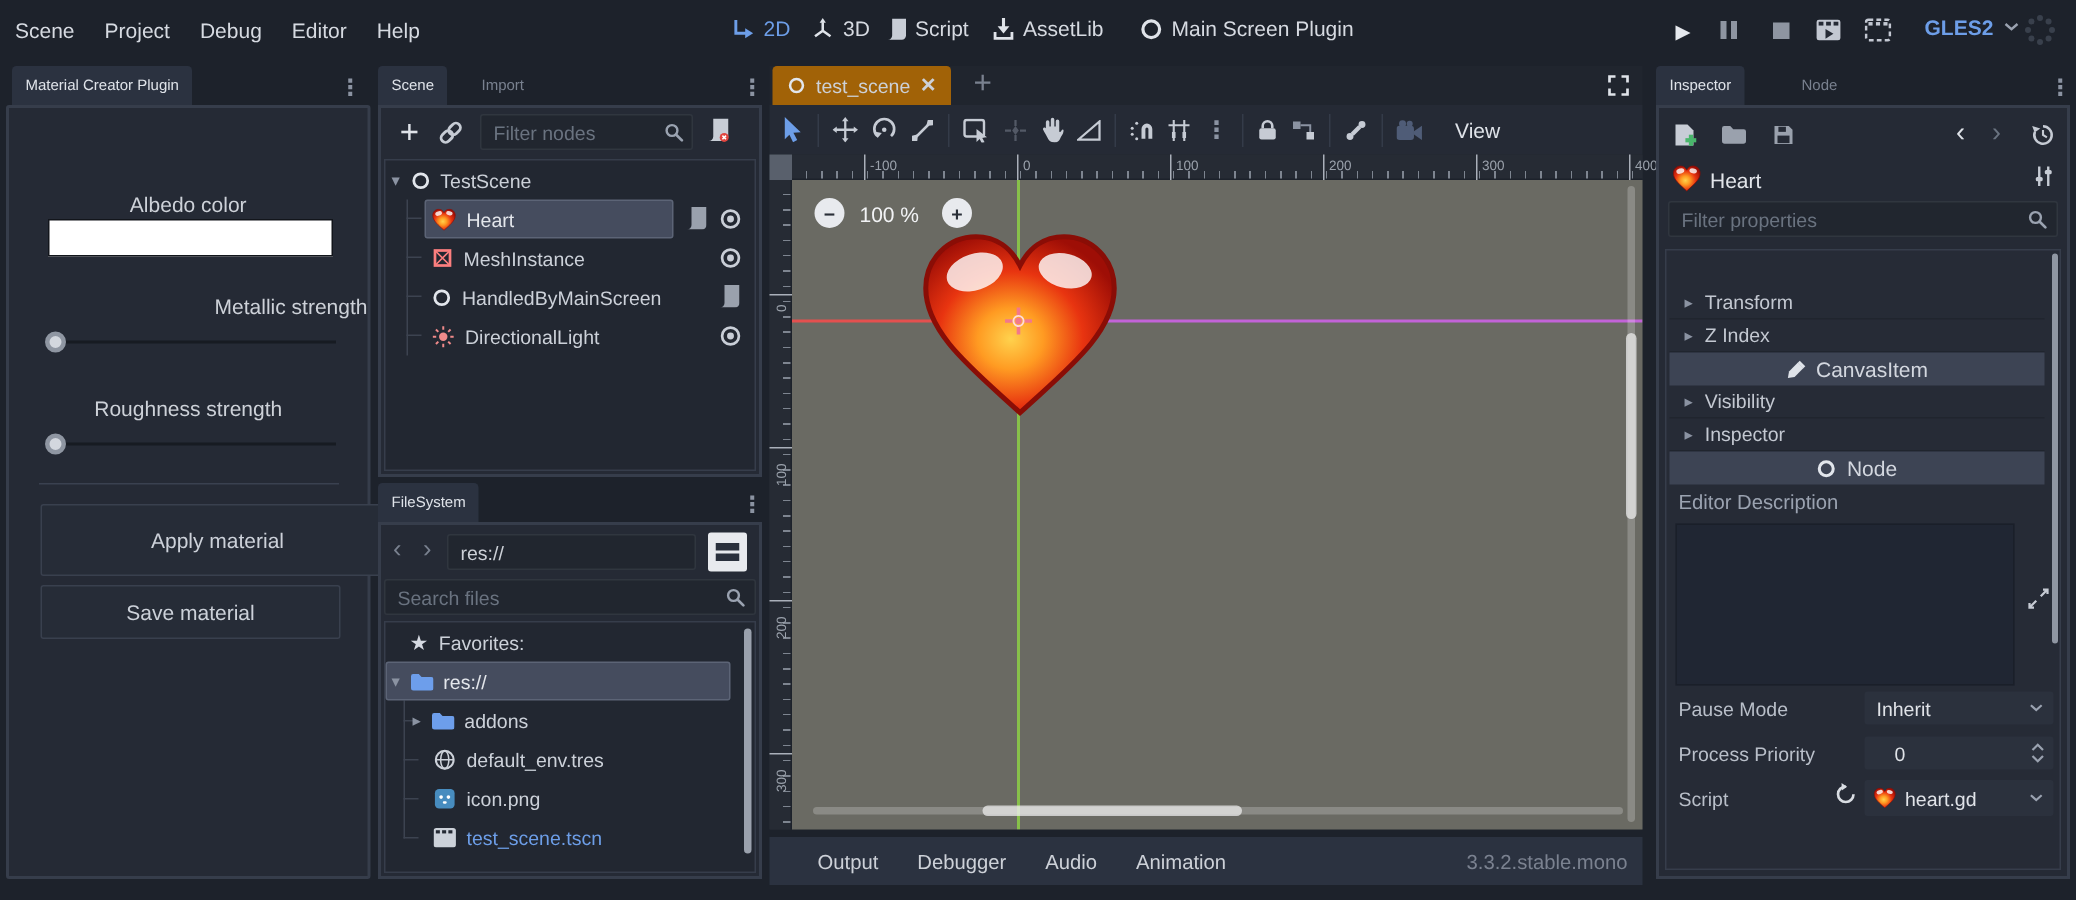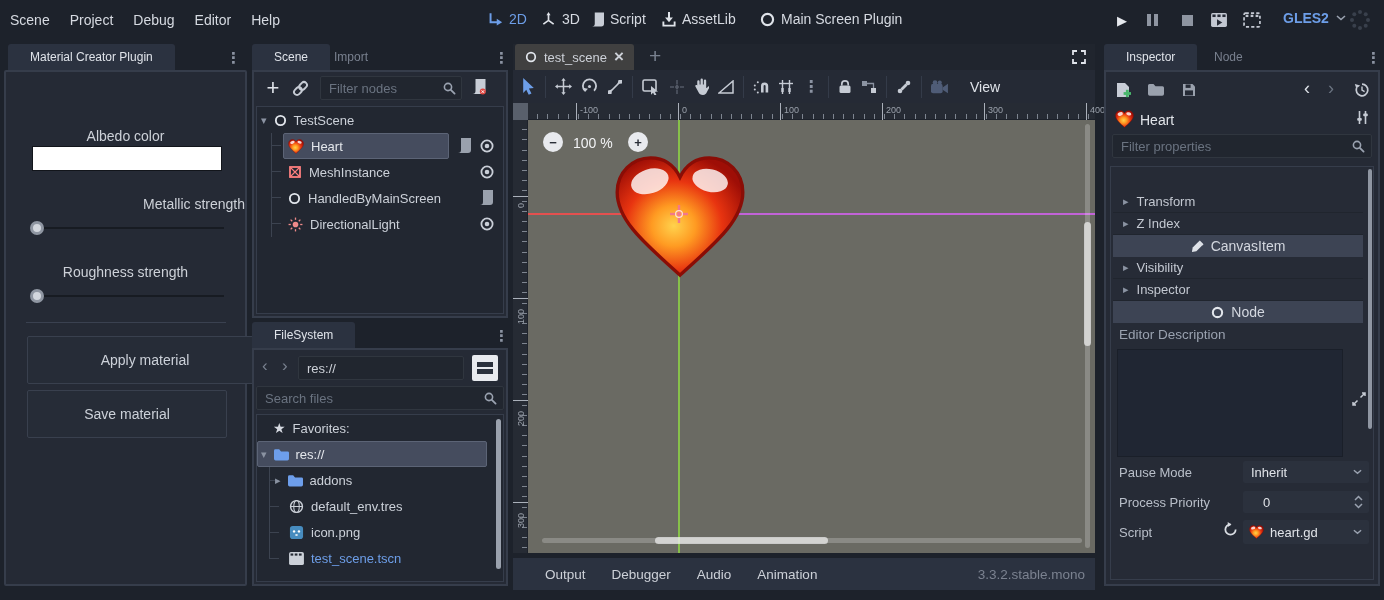--- a/index.html
+++ b/index.html
@@ -5,21 +5,21 @@
   *{margin:0;padding:0;box-sizing:border-box}
   html,body{width:1384px;height:600px;overflow:hidden}
   body{background:#1d222b;font-family:"Liberation Sans","DejaVu Sans",sans-serif;font-size:13px;color:#cdd1d8;position:relative}
   .abs{position:absolute}
   .row{display:flex;align-items:center}
   .ico{display:inline-flex;align-items:center;justify-content:center;line-height:1}
   .dots{color:#8b93a2;font-size:15px;font-weight:bold;letter-spacing:0}
   .menu-item{padding:0 10px;height:40px;display:flex;align-items:center;color:#d6dae1;font-size:14px;cursor:default}
   .ws{display:flex;align-items:center;gap:6px;font-size:14px;color:#d6dae1}
   .ws.active{color:#6d9ee8}
-  .tabbtn{height:26px;display:flex;align-items:center;padding:0 22px;background:#2b3240;border-radius:3px 3px 0 0;color:#dfe3e9;font-size:12px}
+  .tabbtn{height:26px;display:flex;align-items:center;padding:0 9px;background:#2b3240;border-radius:3px 3px 0 0;color:#dfe3e9;font-size:10px}
   .tabidle{color:#79818f;background:transparent}
   .panel{background:#252a35;border:2px solid #363d4b;border-radius:2px}
   .inp{background:#21262f;border:1px solid #30363f;border-radius:2px;color:#cdd1d8;font-size:13px;padding:0 24px 0 8px;outline:none;font-family:inherit}
   .inp::placeholder{color:#6a7380}
   .btn3{background:#262c37;border:1px solid #39404e;border-radius:2px;color:#ccd1d9;font-size:14px;display:flex;align-items:center;justify-content:center}
   .treerow{position:absolute;height:26px;display:flex;align-items:center;gap:7px;font-size:13px;color:#ccd1d9}
   .sel{background:#454c5e;border:1px solid #5c6476;border-radius:2px}
   .guide{position:absolute;background:#3c4350}
   .hdr{position:absolute;left:2px;right:10px;height:22px;background:#3d4454;display:flex;align-items:center;justify-content:center;gap:7px;color:#d3d7df}
   .grp{position:absolute;left:2px;right:10px;height:22px;display:flex;align-items:center;gap:8px;color:#c3c8d1;border-bottom:1px solid #20252e;padding-left:10px}
@@ -179,21 +179,21 @@
   </div>
   <div class="abs" style="left:0;top:192px;width:239px;text-align:center;font-size:14px">Roughness strength</div>
   <div class="abs" style="left:24px;top:216px;width:194px;height:16px">
     <div style="position:absolute;left:0;top:7px;width:194px;height:2px;background:#171b22"></div>
     <div style="position:absolute;left:0;top:1px;width:14px;height:14px;border-radius:50%;background:#d3d7de;border:3px solid #8f96a2"></div>
   </div>
   <div style="position:absolute;left:20px;top:250px;width:200px;height:1px;background:#3a4150"></div>
   <div class="abs btn3" style="left:21px;top:264px;width:236px;height:48px">
       <span>Apply material</span>
     </div>
-  <div class="abs btn3" style="left:21px;top:318px;width:200px;height:48px">
+  <div class="abs btn3" style="left:21px;top:318px;width:200px;height:36px">
       <span>Save material</span>
     </div>
 </div>
 
 <div class="abs tabbtn" style="left:252px;top:44px">
     <span>Scene</span>
   </div>
 <div class="abs tabbtn tabidle" style="left:312px;top:44px">
     <span>Import</span>
   </div>
@@ -404,21 +404,21 @@
             <rect x="10.6" y="1.6" width="2.9" height="2.3" fill="#242933"></rect>
           </svg>
         </span>
       <span style="color:#6d9ee8">test_scene.tscn</span>
     </div>
     <div class="sthumb" style="right:2px;top:4px;width:5px;height:150px;background:#9aa1ad"></div>
   </div>
 </div>
 
 <div class="abs" style="left:513px;top:44px;width:582px;height:26px;background:#20252e">
-  <div class="abs row" style="left:2px;top:0;height:26px;background:#404040;border-radius:3px 3px 0 0;padding:0 10px;gap:7px">
+  <div class="abs row" style="left:2px;top:0;height:26px;background:#a16207;border-radius:3px 3px 0 0;padding:0 10px;gap:7px">
     <span class="ico">
         <svg width="12" height="12" viewBox="0 0 14 14">
           <circle cx="7" cy="7" r="5" fill="none" stroke="#e2e6ec" stroke-width="2"></circle>
         </svg>
       </span>
     <span>test_scene</span>
     <span style="color:#cdd1d8;font-size:17px;font-weight:bold;line-height:.8">×</span>
   </div>
   <div class="abs" style="left:136px;top:0px;color:#79818f;font-size:21px">+</div>
   <span class="abs ico" style="right:8px;top:5px">

